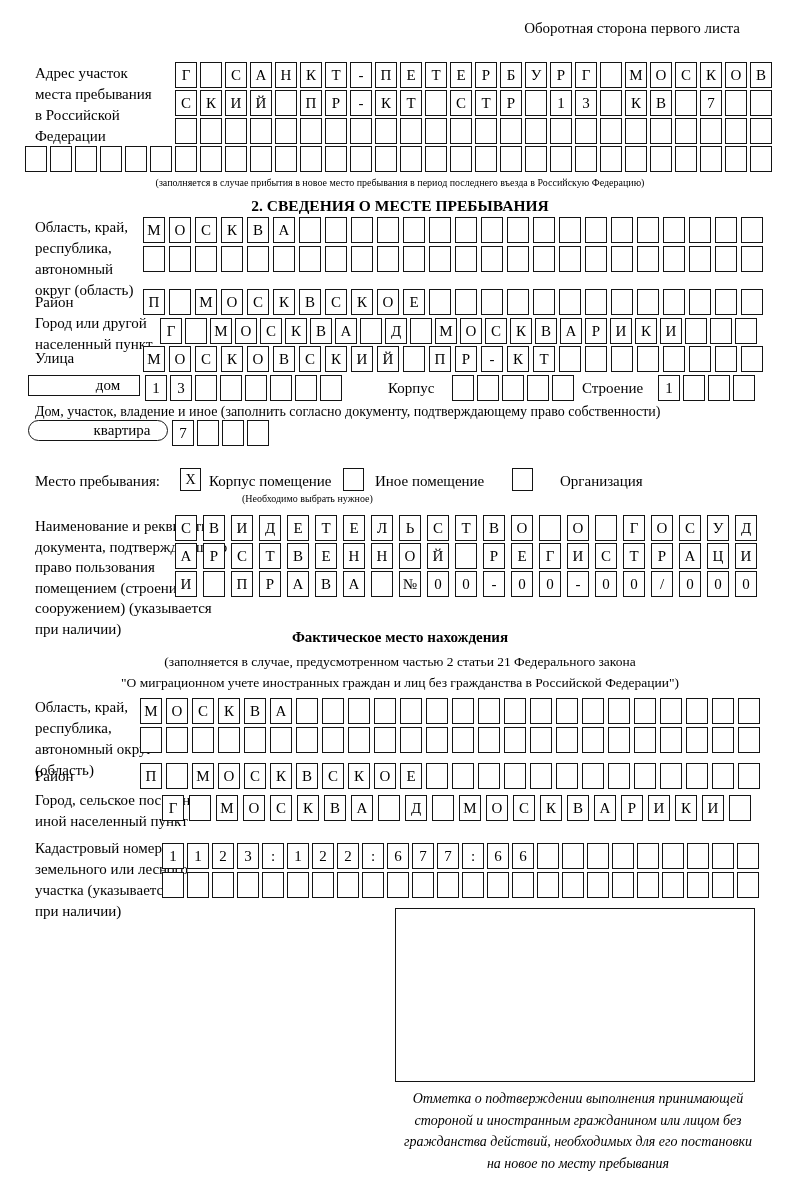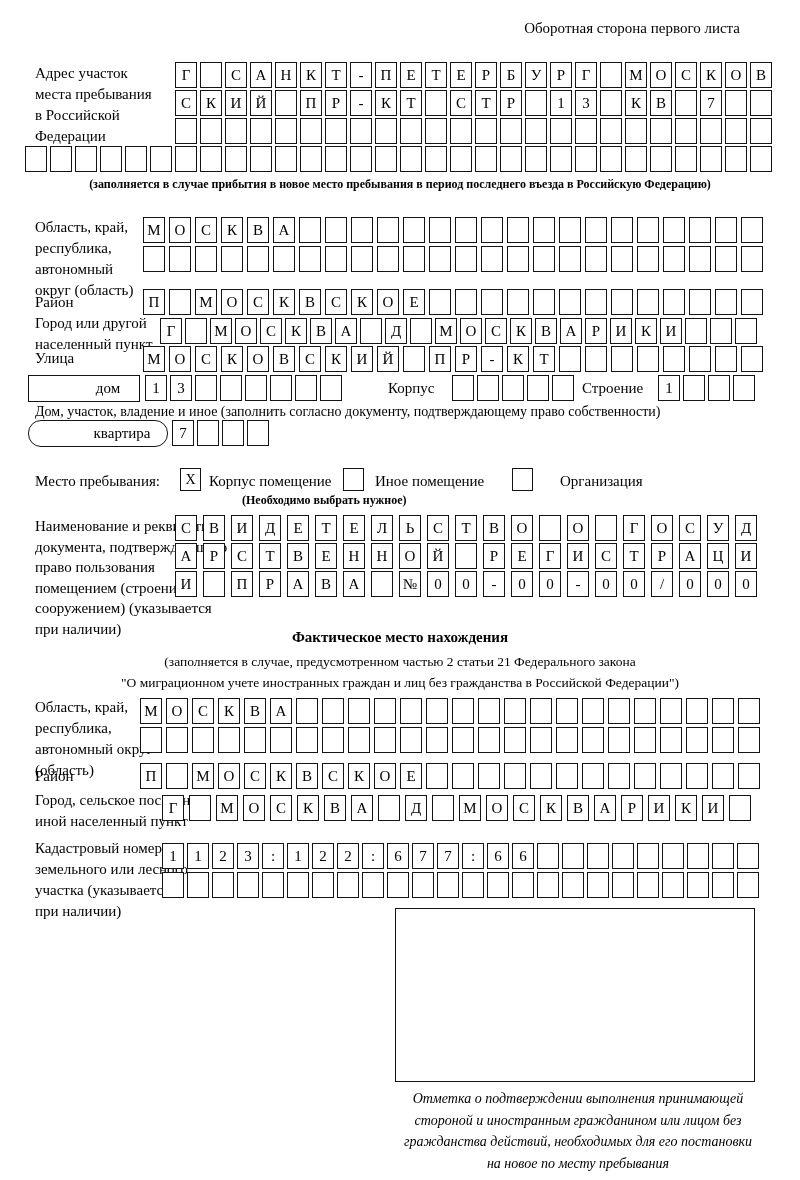--- a/index.html
+++ b/index.html
@@ -3,34 +3,34 @@
 <meta charset="utf-8">
 <style>
   html,body { margin:0; padding:0; background:#ffffff; }
   .page {
     position:relative; width:800px; height:1180px; background:#ffffff;
     color:#000; font-family:"Liberation Serif", serif; overflow:hidden;
   }
   .abs { position:absolute; }
   .label { font-size:15px; line-height:21px; white-space:nowrap; }
   .label div { white-space:nowrap; }
-  .caption { font-size:12px; white-space:nowrap;font-weight:bold; }
+  .caption { font-size:10px; white-space:nowrap; }
   .center { left:0; width:800px; text-align:center; }
   .bold { font-weight:bold; }
   .cellrow { position:absolute; display:flex; gap:3px; }
   .g4 { gap:4px; }
   .g5 { gap:5px; }
   .wide { gap:6px; }
   .cell {
     box-sizing:border-box; flex:0 0 22px; width:22px; height:26px;
     border:1.7px solid #141414; display:flex; align-items:center; justify-content:center;
     font-size:15px; line-height:1; background:#fff;
   }
   .labelbox {
-    box-sizing:border-box; position:absolute; height:27px;
+    box-sizing:border-box; position:absolute; height:21px;
     border:1.7px solid #141414; display:flex; align-items:center; justify-content:center;
     font-size:15px; background:#fff;padding-left:48px;
   }
   .cbox {
     box-sizing:border-box; position:absolute; width:21px; height:23px;
     border:1.7px solid #141414; display:flex; align-items:center; justify-content:center;
     font-size:14px; background:#fff;
   }
   .bigbox { box-sizing:border-box; border:1.8px solid #141414; background:#fff; }
   .mlines div { white-space:nowrap; }
@@ -154,20 +154,21 @@
       <span class="cell"></span>
       <span class="cell"></span>
       <span class="cell"></span>
       <span class="cell"></span>
       <span class="cell"></span>
       <span class="cell"></span>
       <span class="cell"></span>
     </div>
   <div class="abs caption center" style="top:177px;">(заполняется в случае прибытия в новое место пребывания в период последнего въезда в Российскую Федерацию)</div>
 
+  <div class="abs center bold" style="top:197px; font-size:15.5px;">2. СВЕДЕНИЯ О МЕСТЕ ПРЕБЫВАНИЯ</div>
 
   <div class="abs label mlines" style="left:35px; top:217px;">
       <div>Область, край,</div>
       <div>республика,</div>
       <div>автономный</div>
       <div>округ (область)</div>
     </div>
   <div class="cellrow g4" style="left:143px; top:217px;">
       <span class="cell">М</span>
       <span class="cell">О</span>

